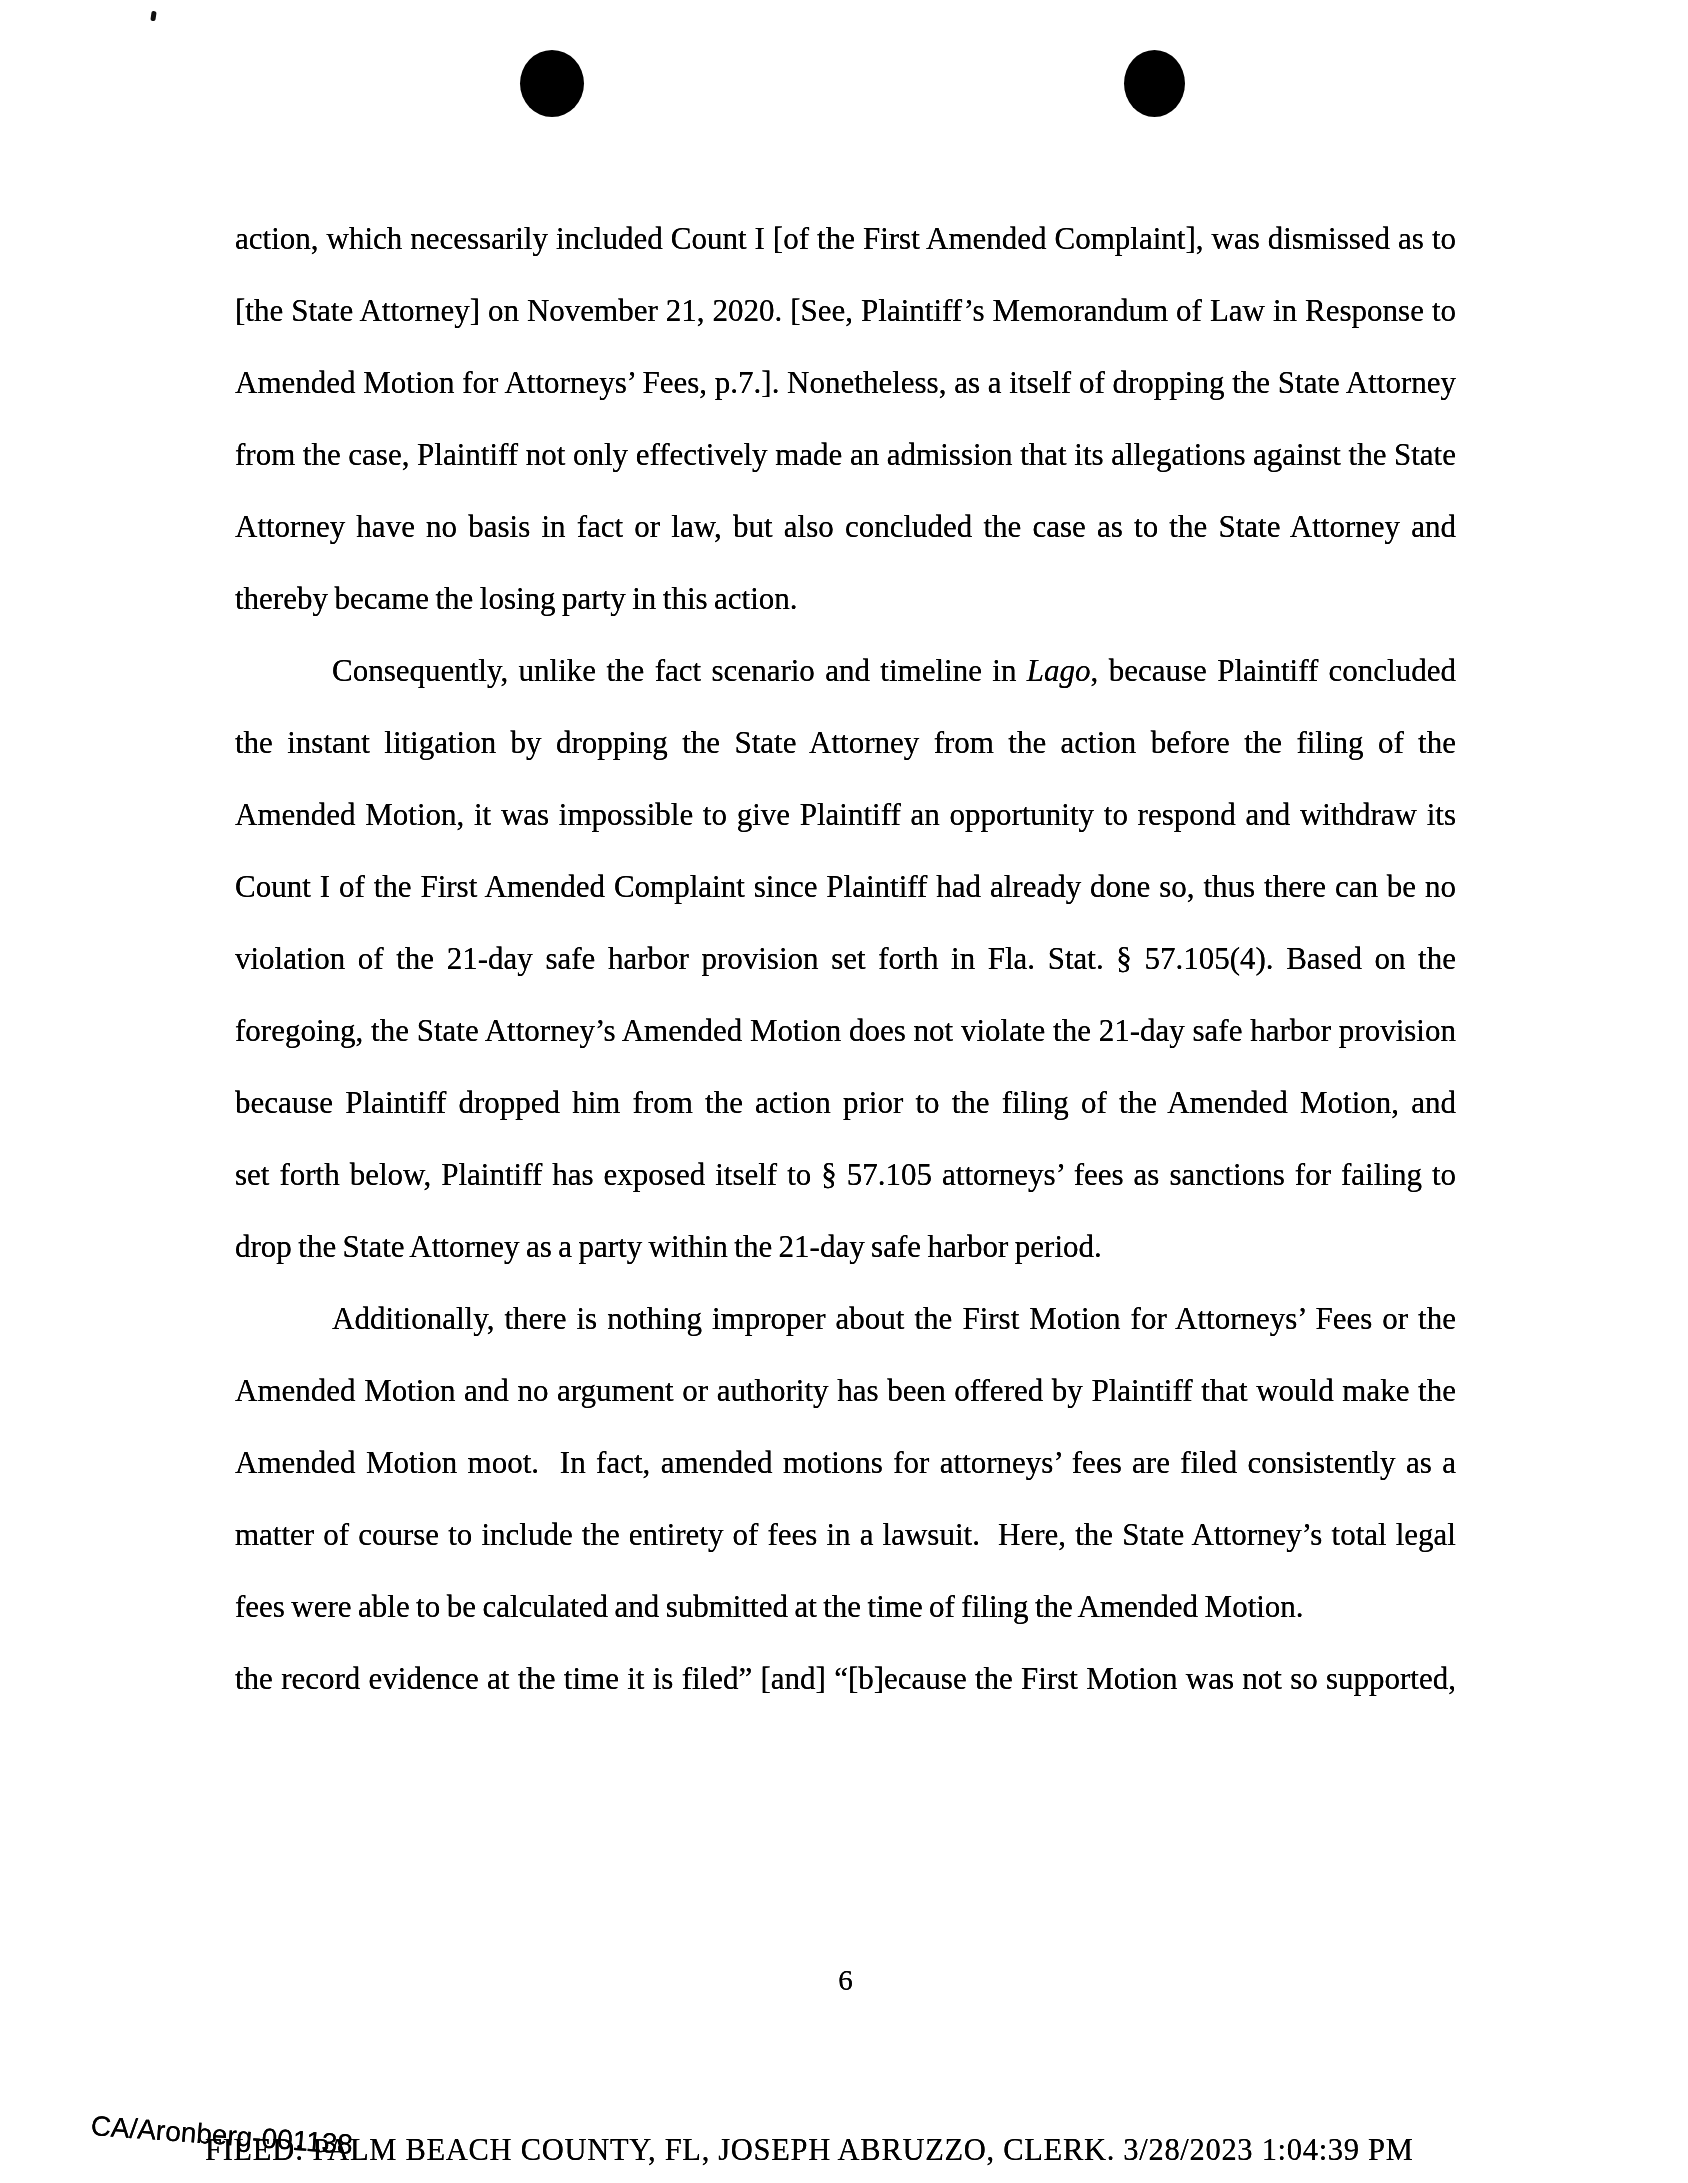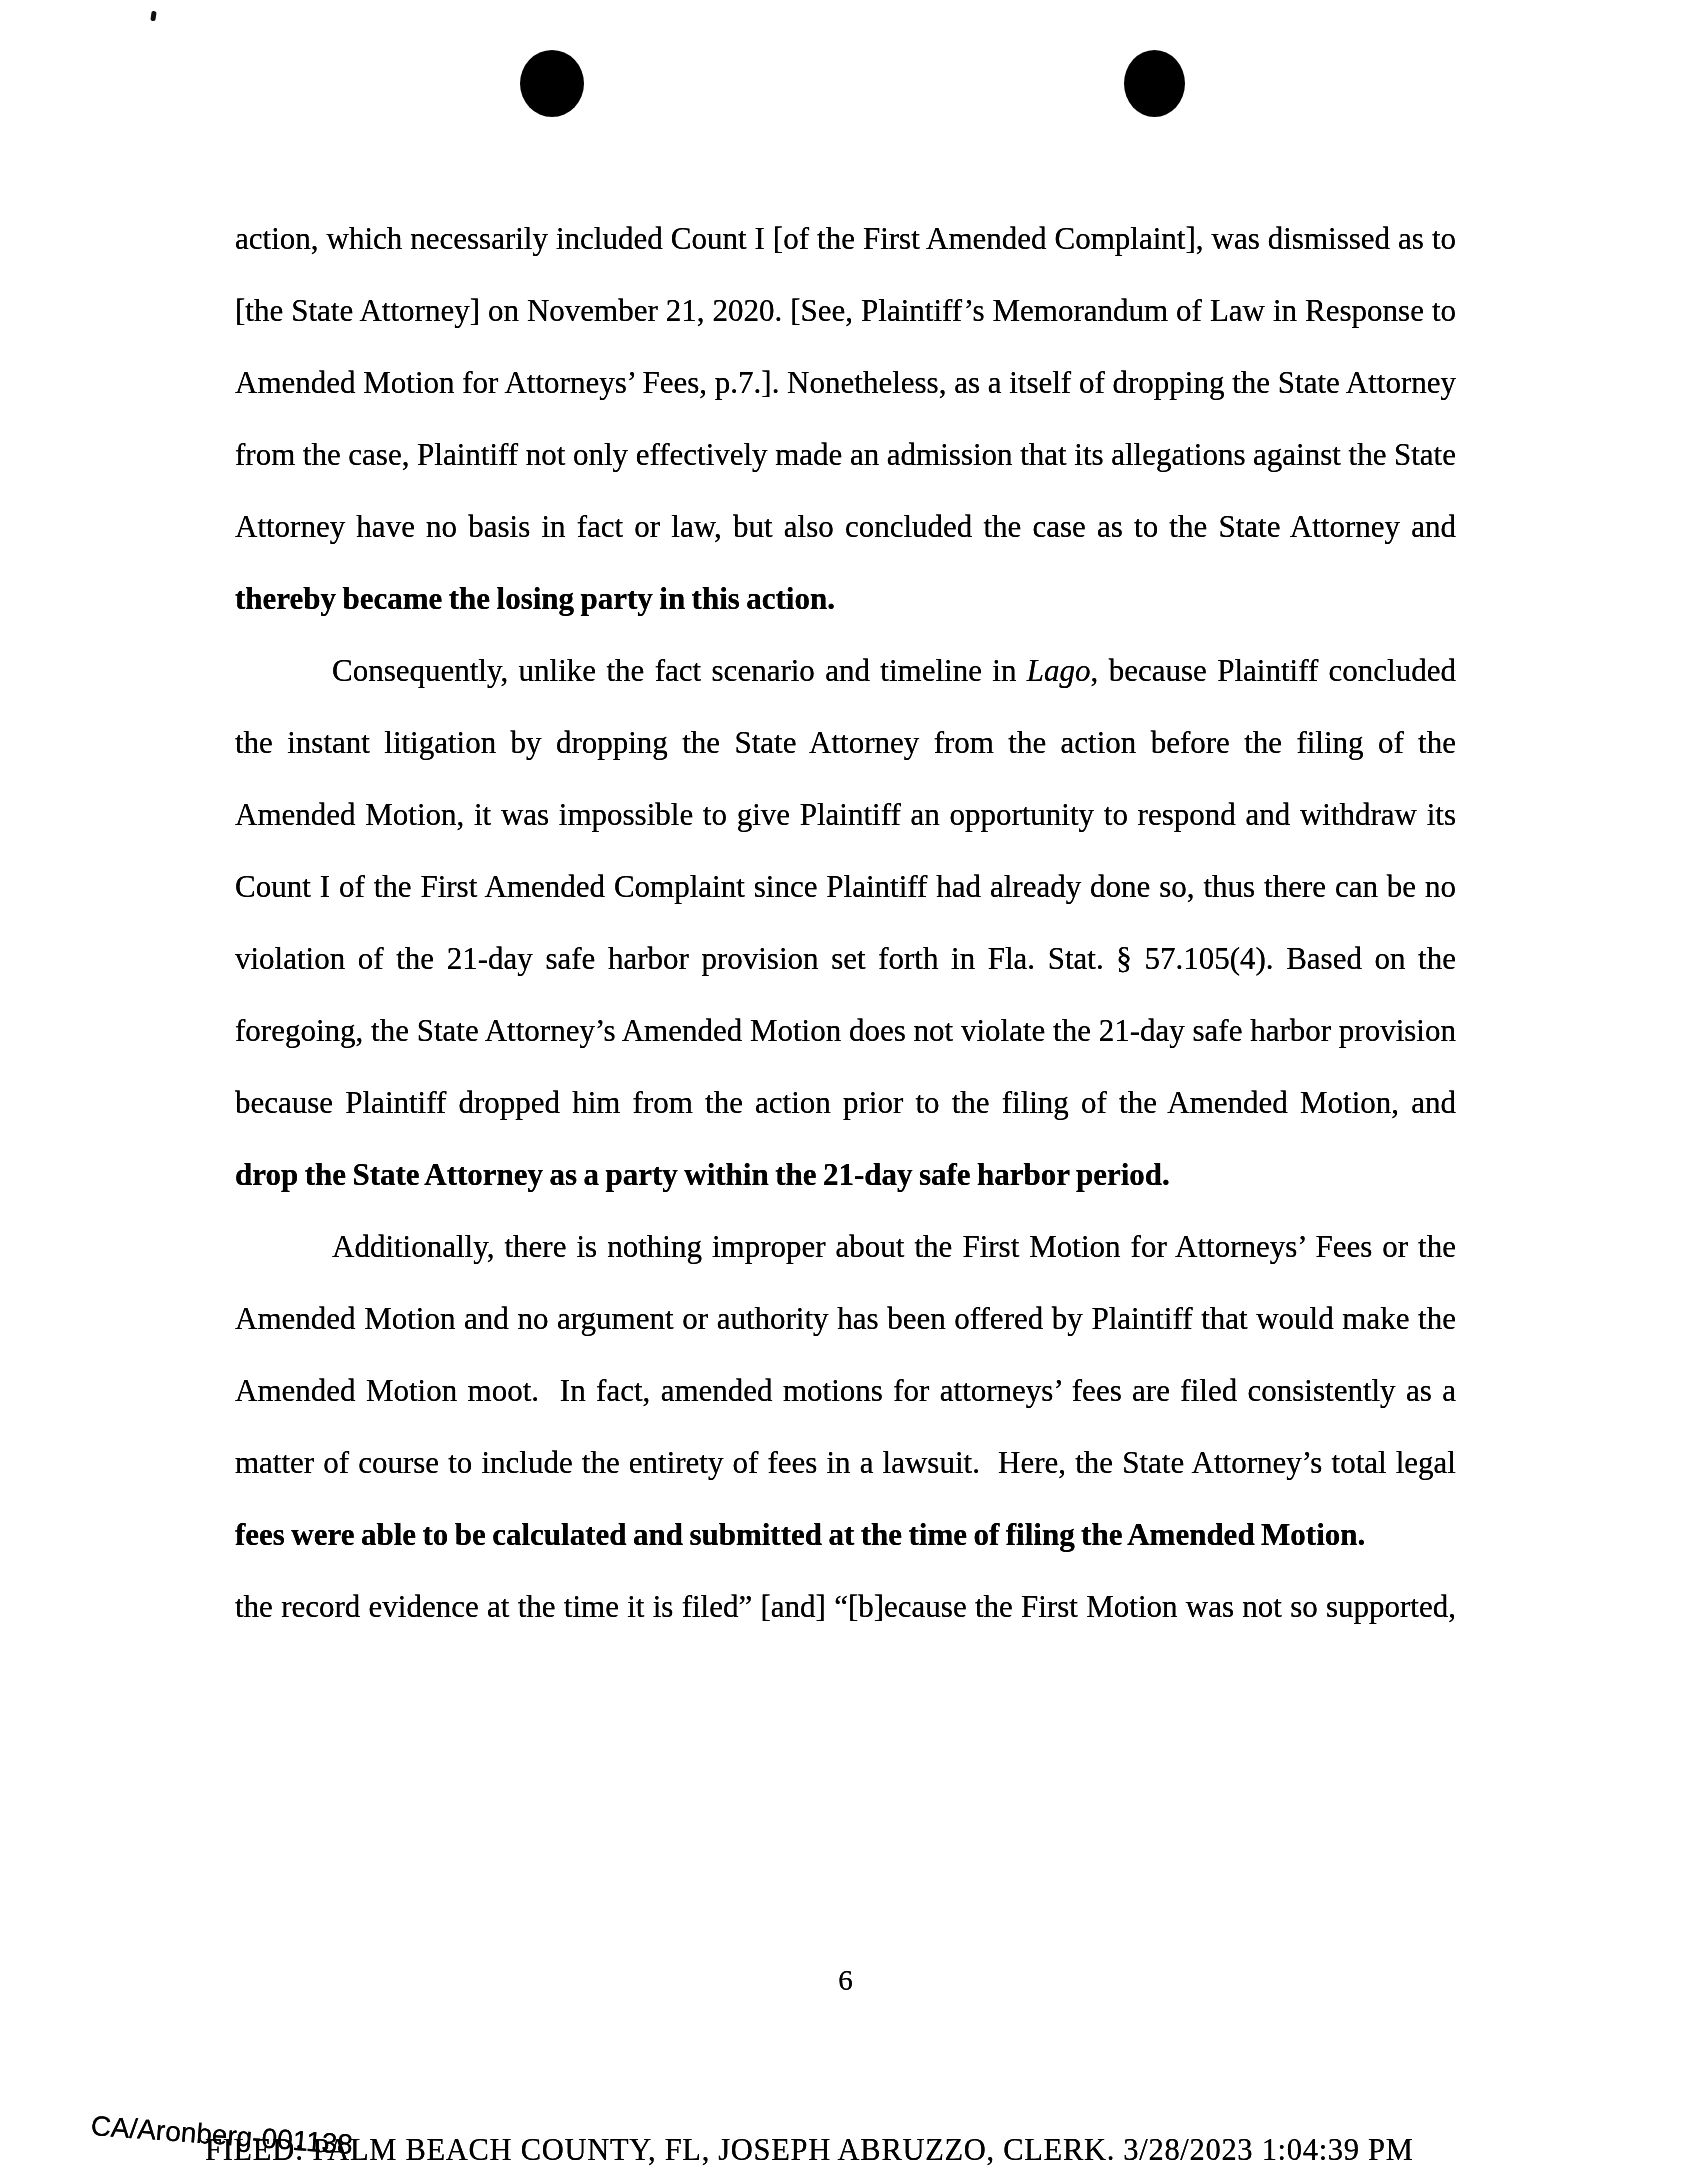--- a/index.html
+++ b/index.html
@@ -36,21 +36,21 @@
     text-shadow: 0 0 0.4px #000;
   }
   .line {
     height: 72px;
     line-height: 72px;
     text-align: justify;
     text-align-last: justify;
     overflow: hidden;
     white-space: normal;
   }
-  .line.last { text-align-last: left; font-weight: bold; }
+  .line.last { text-align-last: left; }
   .line.indent { text-indent: 97px; }
   .it { font-style: italic; }
 
   .page-number {
     position: absolute;
     left: 235px; top: 1964px; width: 1221px;
     font-size: 29px; text-align: center;
     text-shadow: 0 0 0.4px #000;
   }
 
@@ -89,20 +89,21 @@
     <div class="line">from the case, Plaintiff not only effectively made an admission that its allegations against the State</div>
     <div class="line">Attorney have no basis in fact or law, but also concluded the case as to the State Attorney and</div>
     <div class="line last">thereby became the losing party in this action.</div>
     <div class="line indent"><span>Consequently, unlike the fact scenario and timeline in </span><span class="it">Lago</span><span>, because Plaintiff concluded</span></div>
     <div class="line">the instant litigation by dropping the State Attorney from the action before the filing of the</div>
     <div class="line">Amended Motion, it was impossible to give Plaintiff an opportunity to respond and withdraw its</div>
     <div class="line">Count I of the First Amended Complaint since Plaintiff had already done so, thus there can be no</div>
     <div class="line">violation of the 21-day safe harbor provision set forth in Fla. Stat. § 57.105(4). Based on the</div>
     <div class="line">foregoing, the State Attorney’s Amended Motion does not violate the 21-day safe harbor provision</div>
     <div class="line">because Plaintiff dropped him from the action prior to the filing of the Amended Motion, and</div>
+    <div class="line">set forth below, Plaintiff has exposed itself to § 57.105 attorneys’ fees as sanctions for failing to</div>
     <div class="line last">drop the State Attorney as a party within the 21-day safe harbor period.</div>
     <div class="line indent">Additionally, there is nothing improper about the First Motion for Attorneys’ Fees or the</div>
     <div class="line">Amended Motion and no argument or authority has been offered by Plaintiff that would make the</div>
     <div class="line">Amended Motion moot.&nbsp; In fact, amended motions for attorneys’ fees are filed consistently as a</div>
     <div class="line">matter of course to include the entirety of fees in a lawsuit.&nbsp; Here, the State Attorney’s total legal</div>
     <div class="line last">fees were able to be calculated and submitted at the time of filing the Amended Motion.</div>
     <div class="line">the record evidence at the time it is filed” [and] “[b]ecause the First Motion was not so supported,</div>
   </div>
 
   <div class="page-number">6</div>

